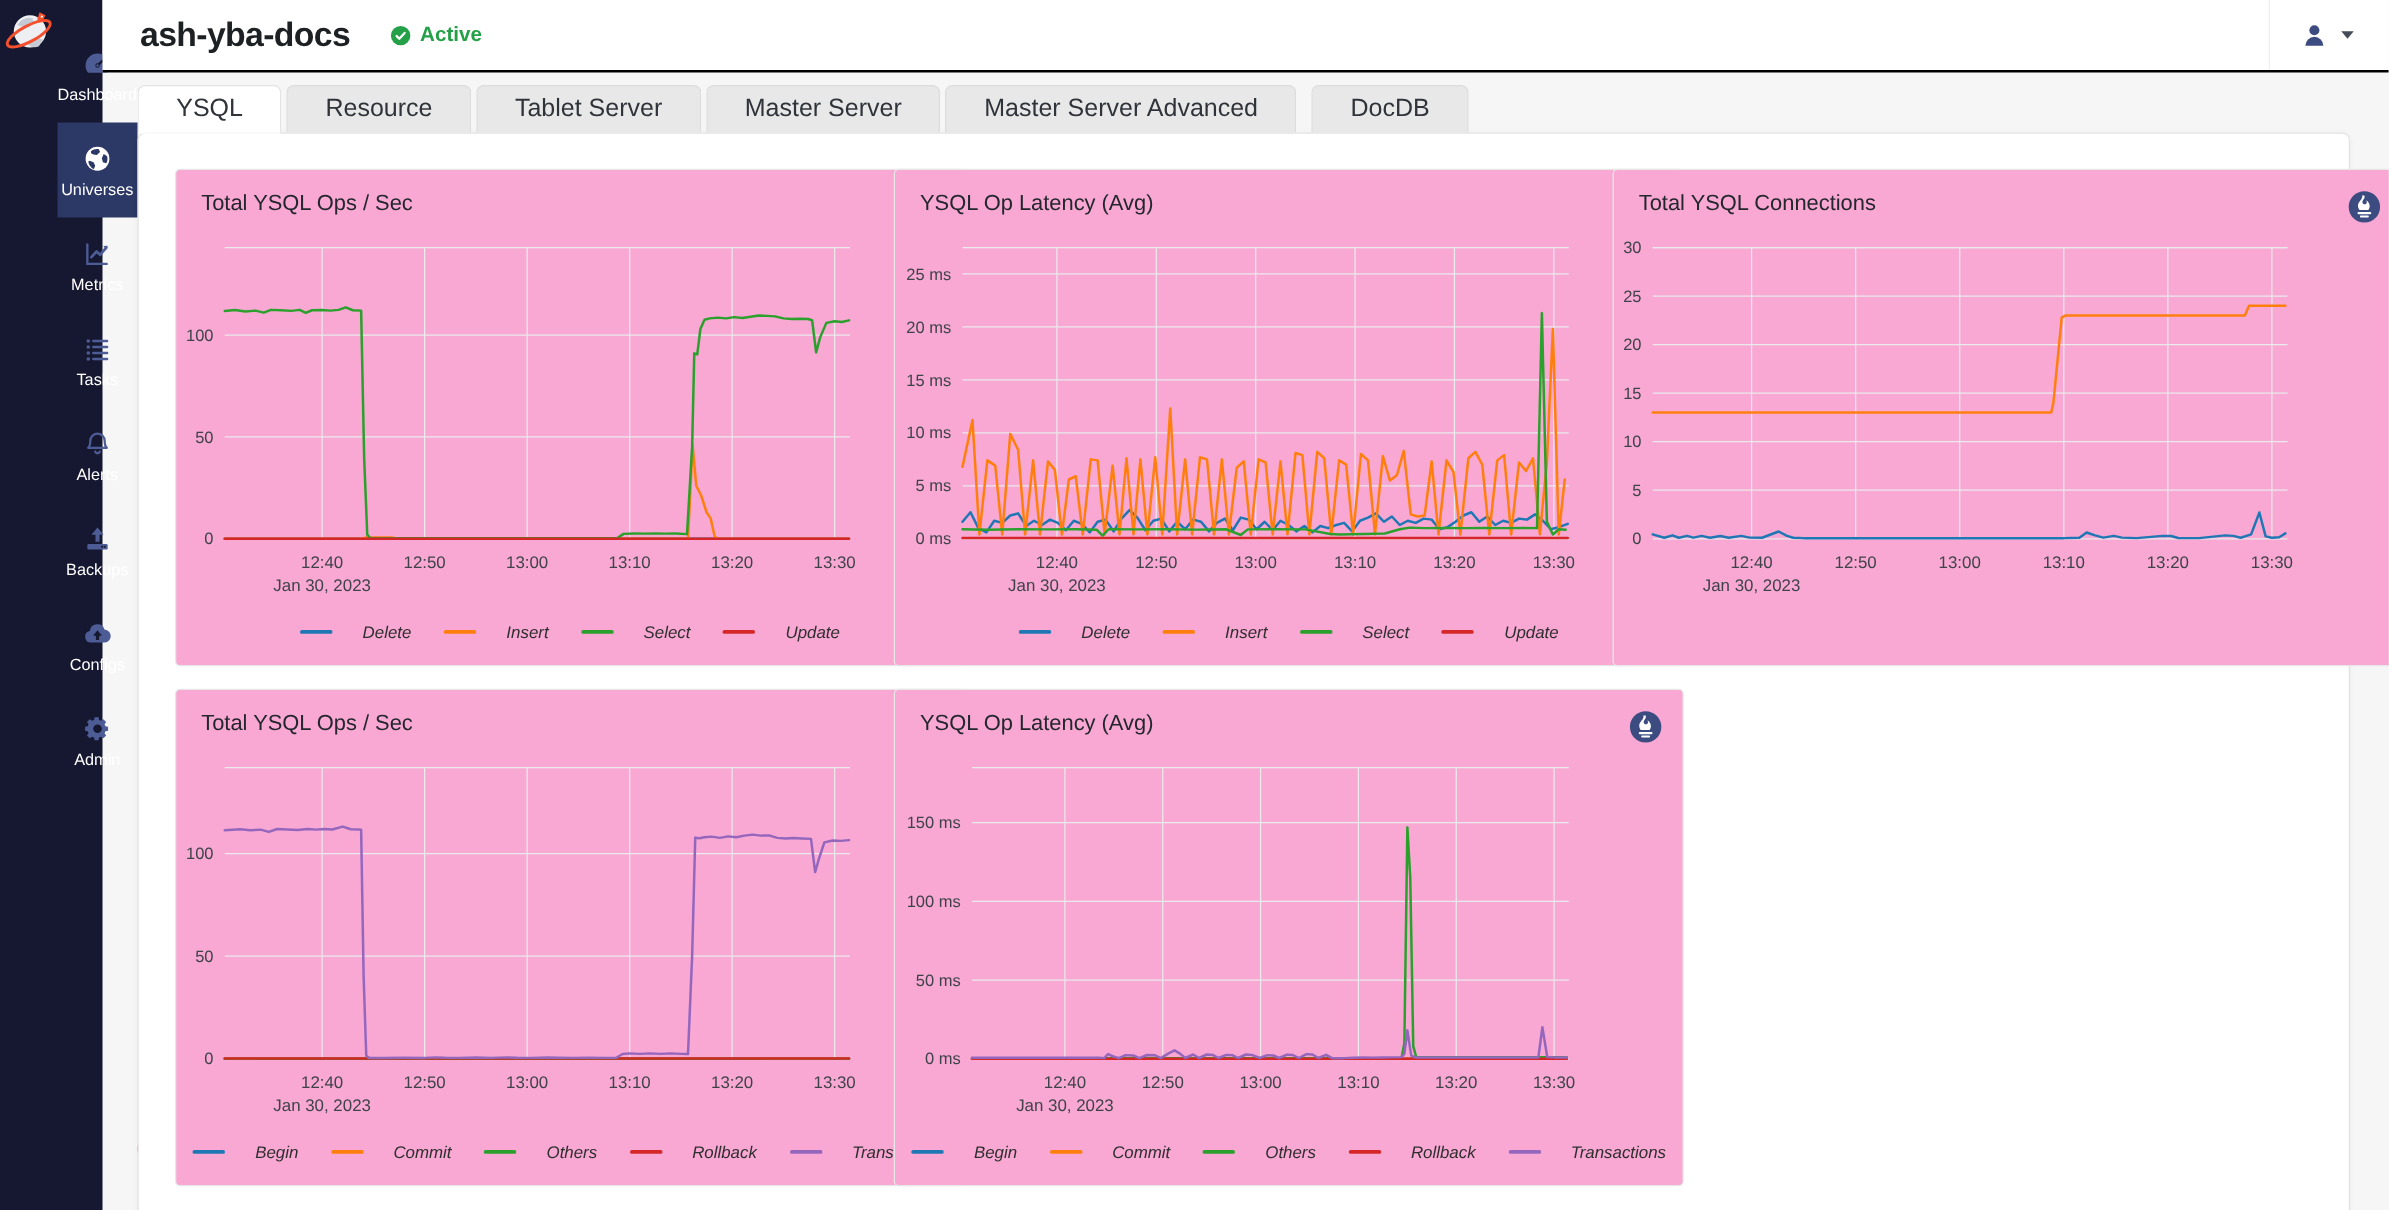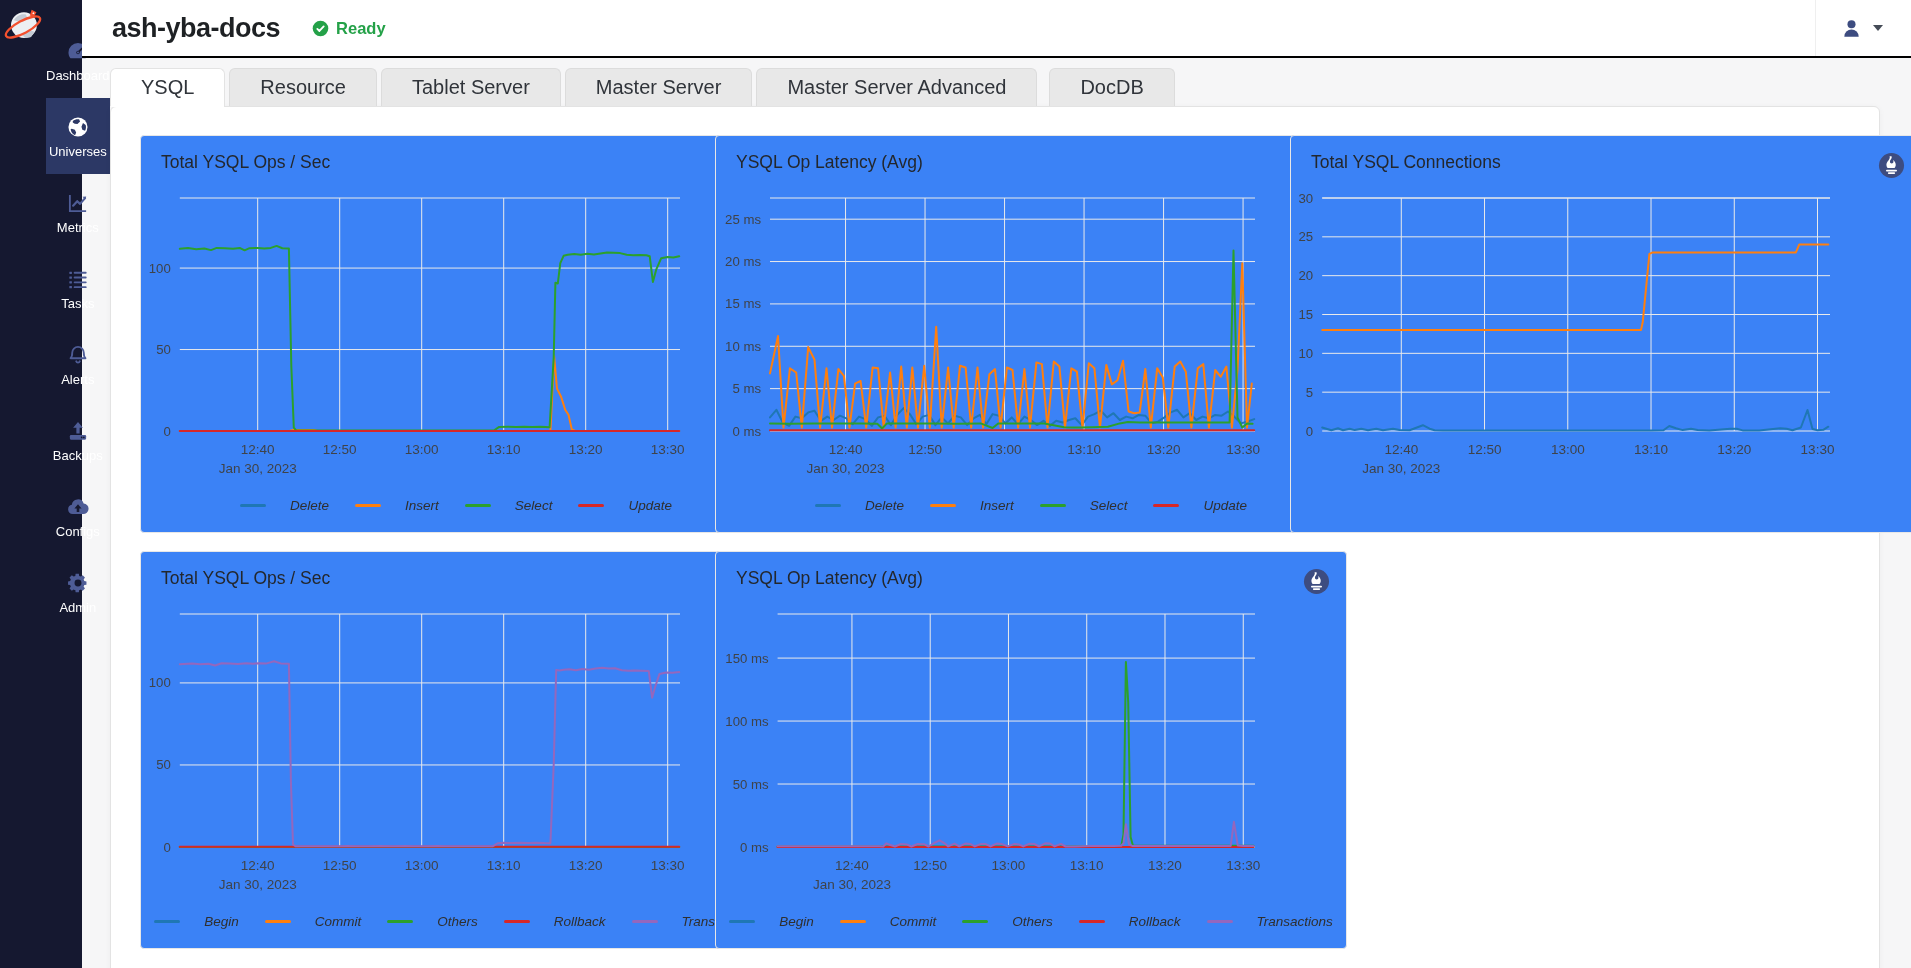--- a/index.html
+++ b/index.html
@@ -28,21 +28,21 @@
 
   .content { padding:10px 31px 0 28px; }
   .tabs { display:flex; padding-left:0; position:relative; z-index:2; }
   .tab { height:38px; display:flex; align-items:center; justify-content:center; padding:0 30px; background:#e8e8e8; border:1px solid #dcdcdc; border-bottom:none; border-radius:6px 6px 0 0; margin-right:4px; font-size:20px; color:#30343a; cursor:pointer; position:relative; }
   .tab.active { background:#fff; border-color:#e3e3e3; }
   .tab.active::after { content:""; position:absolute; left:0; right:0; bottom:-1px; height:1px; background:#fff; }
   .tab:last-child { margin-left:8px; }
 
   .panel { background:#fff; border:1px solid #e3e3e3; border-radius:6px; box-shadow:0 1px 6px rgba(0,0,0,.04); min-height:860px; }
   .cards { display:grid; grid-template-columns:repeat(3,557px); gap:18px; padding:28px 28px 30px 29px; }
-  .chart-card { width:632px; height:398px; background:#3b82f6; border:1px solid #e7e7e7; border-radius:4px; display:flex; flex-direction:column; }
+  .chart-card { width:632px; height:398px; background:#f9a8d4; border:1px solid #e7e7e7; border-radius:4px; display:flex; flex-direction:column; }
   .card-head { display:flex; justify-content:space-between; align-items:flex-start; padding:16px 16px 0 20px; height:46px; }
   .chart-title { font-size:17.5px; color:#23272d; font-weight:500; }
   .prom { cursor:pointer; line-height:0; }
   svg.plot { display:block; }
   .legend { display:flex; justify-content:center; align-items:center; gap:26px; flex:1; }
   .legend-item { display:flex; align-items:center; gap:24px; font-size:13.5px; color:#2f2f2f; cursor:pointer;font-style:italic; }
   .swatch { width:26px; height:3px; border-radius:2px; }
 </style>
 </head>
 <body>
@@ -153,21 +153,21 @@
 <div class="main">
   <div class="header">
     <span class="title">ash-yba-docs</span>
     <span class="ready">
       <span style="line-height:0;">
         <svg width="17" height="17" viewBox="0 0 24 24">
             <circle cx="12" cy="12" r="11" fill="#24a148"></circle>
             <path d="M7.5 12.5l3 3 6-6.5" stroke="#fff" stroke-width="2.6" fill="none" stroke-linecap="round" stroke-linejoin="round"></path>
           </svg>
       </span>
-      <span>Ready</span>
+      <span>Active</span>
     </span>
     <div class="user-box">
       <span style="line-height:0;">
         <svg viewBox="0 0 24 24" width="23" height="23" fill="#3d4c80">
             <circle cx="12" cy="7.5" r="4.2"></circle>
             <path d="M4.5 20.5a7.5 7.5 0 0 1 15 0z"></path>
           </svg>
       </span>
       <span class="caret"></span>
     </div>

